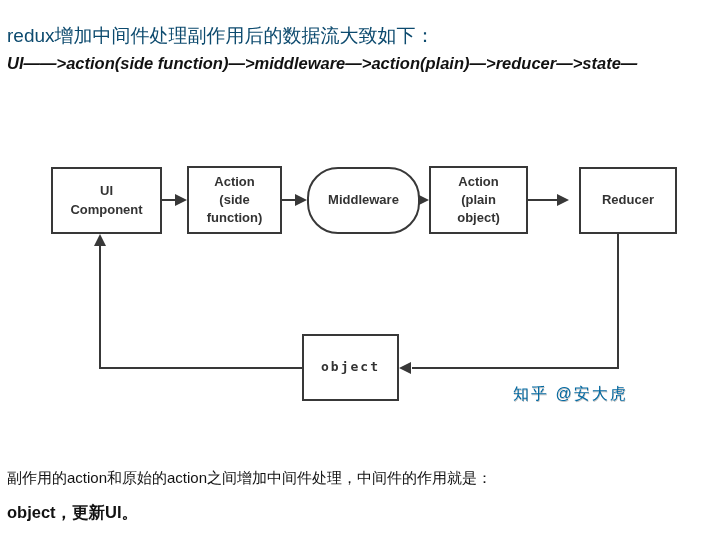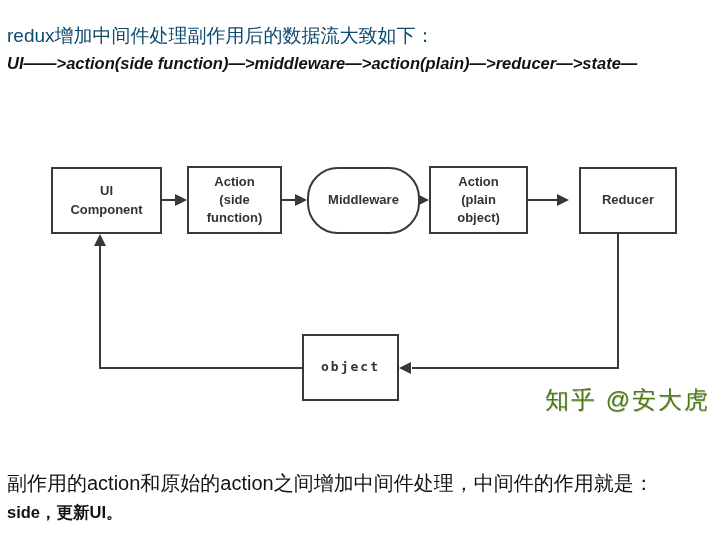--- a/index.html
+++ b/index.html
@@ -36,28 +36,28 @@
   .node-ui        { left: 51px;  top: 47px;  width: 111px; height: 67px; }
   .node-aside     { left: 187px; top: 46px;  width: 95px; height: 68px; }
   .node-mw        { left: 307px; top: 47px;  width: 113px; height: 67px; border-radius: 31px; }
   .node-aplain    { left: 429px; top: 46px;  width: 99px; height: 68px; }
   .node-reducer   { left: 579px; top: 47px;  width: 98px; height: 67px; }
   .node-state     {
     left: 302px; top: 214px; width: 97px; height: 67px;
     font-family: "DejaVu Sans Mono", monospace; letter-spacing: 2px; font-size: 13px;
   }
   .watermark {
-    position: absolute; left: 545px; top: 264px;
-    font-size: 24px; letter-spacing: 2px;
-    color: #4d7c0f; text-shadow: 0.5px 0.5px 0 #c3c3c3;
+    position: absolute; left: 513px; top: 264px;
+    font-size: 16px; letter-spacing: 2px;
+    color: #0369a1; text-shadow: 0.5px 0.5px 0 #c3c3c3;
     white-space: nowrap;
   }
   .explain {
     position: absolute; left: 7px; top: 452px;
-    font-size: 20px; line-height: 22px; color: #121212;
+    font-size: 15px; line-height: 22px; color: #121212;
   }
   .conclusion {
     position: absolute; left: 7px; top: 499px;
     font-size: 16.5px; font-weight: 700;
     line-height: 27px; color: #121212;
   }
   .conclusion div { white-space: nowrap; }
 </style>
 </head>
 <body>
@@ -118,16 +118,16 @@
 object)</div>
     <div class="node node-reducer">Reducer</div>
     <div class="node node-state">object</div>
 
     <div class="watermark">知乎 @安大虎</div>
   </div>
 
   <p class="explain">副作用的action和原始的action之间增加中间件处理，中间件的作用就是：</p>
 
   <div class="conclusion">
-    <div>side，更新UI。</div>
+    <div>object，更新UI。</div>
   </div>
 
 </div>
 
 </body></html>

